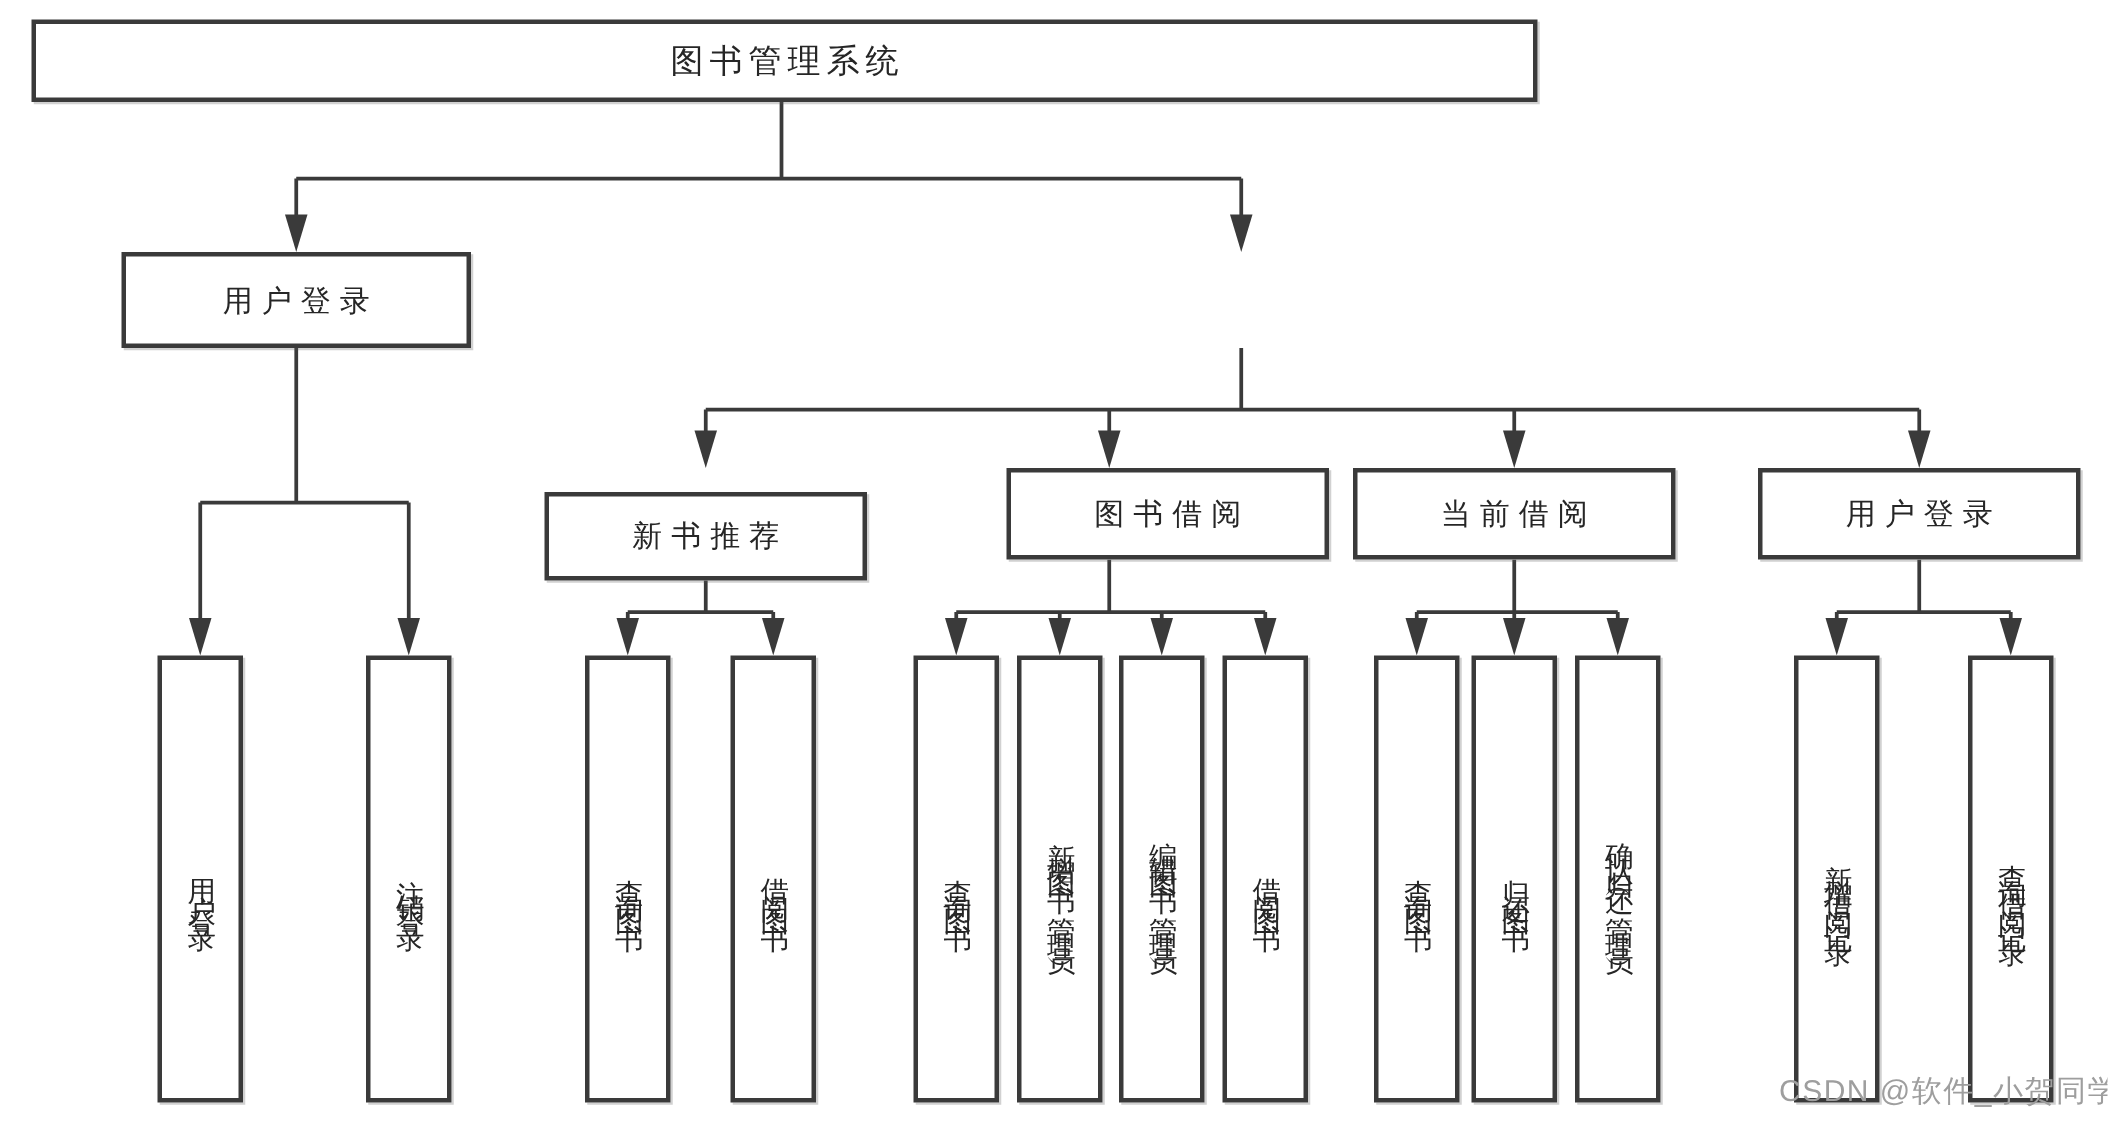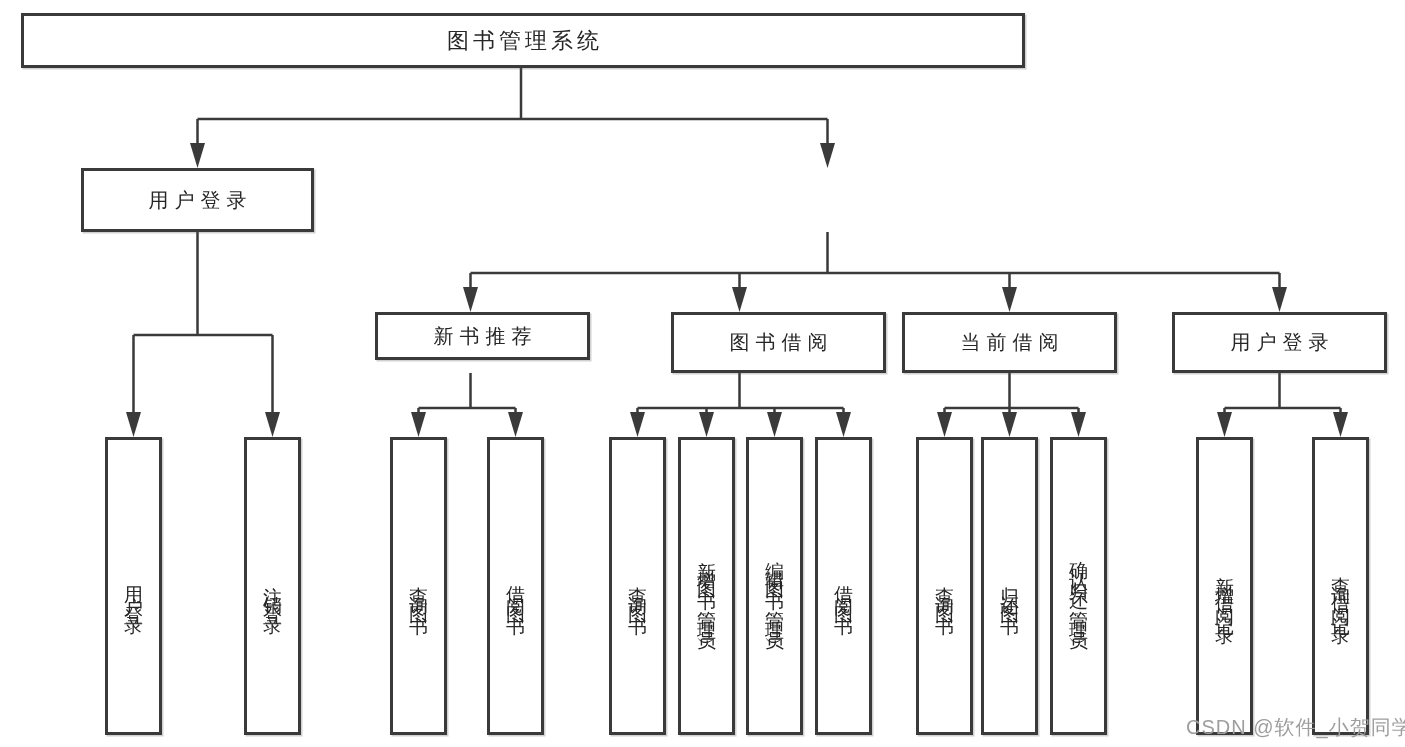--- a/index.html
+++ b/index.html
@@ -90,21 +90,21 @@
   </svg>
 
   <div class="node hbox root-box" style="left:21px;top:13px;width:1004px;height:55px;">
     <span>图书管理系统</span>
   </div>
 
   <div class="node hbox" style="left:81px;top:168px;width:233px;height:64px;">
     <span>用户登录</span>
   </div>
 
-  <div class="node hbox" style="left:363px;top:312px;width:215px;height:48px;margin-left:12px;">
+  <div class="node hbox" style="left:363px;top:328px;width:215px;height:59px;">
     <span>新书推荐</span>
   </div>
   <div class="node hbox" style="left:632px;top:312px;width:215px;height:61px;margin-left:39px;">
     <span>图书借阅</span>
   </div>
   <div class="node hbox" style="left:902px;top:312px;width:215px;height:61px;">
     <span>当前借阅</span>
   </div>
   <div class="node hbox" style="left:1172px;top:312px;width:215px;height:61px;">
     <span>用户登录</span>

